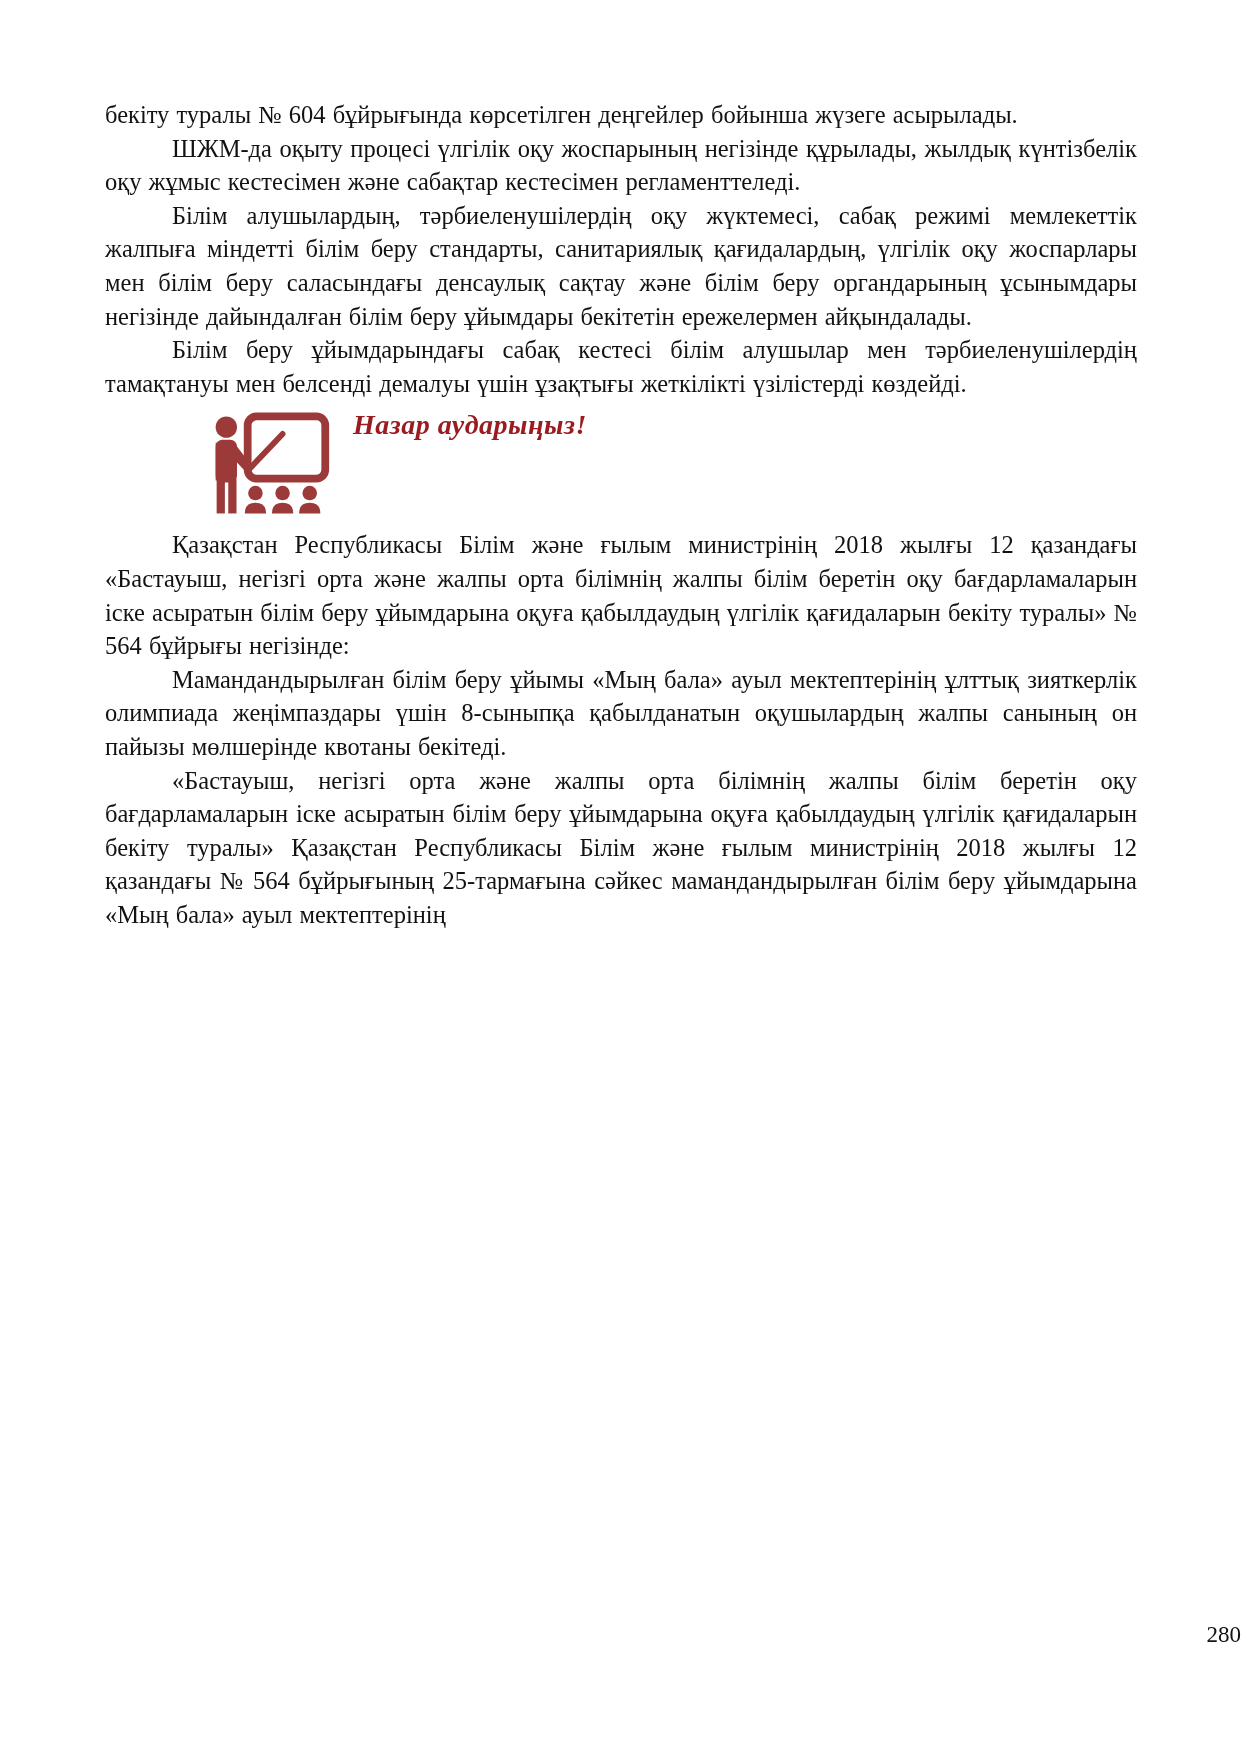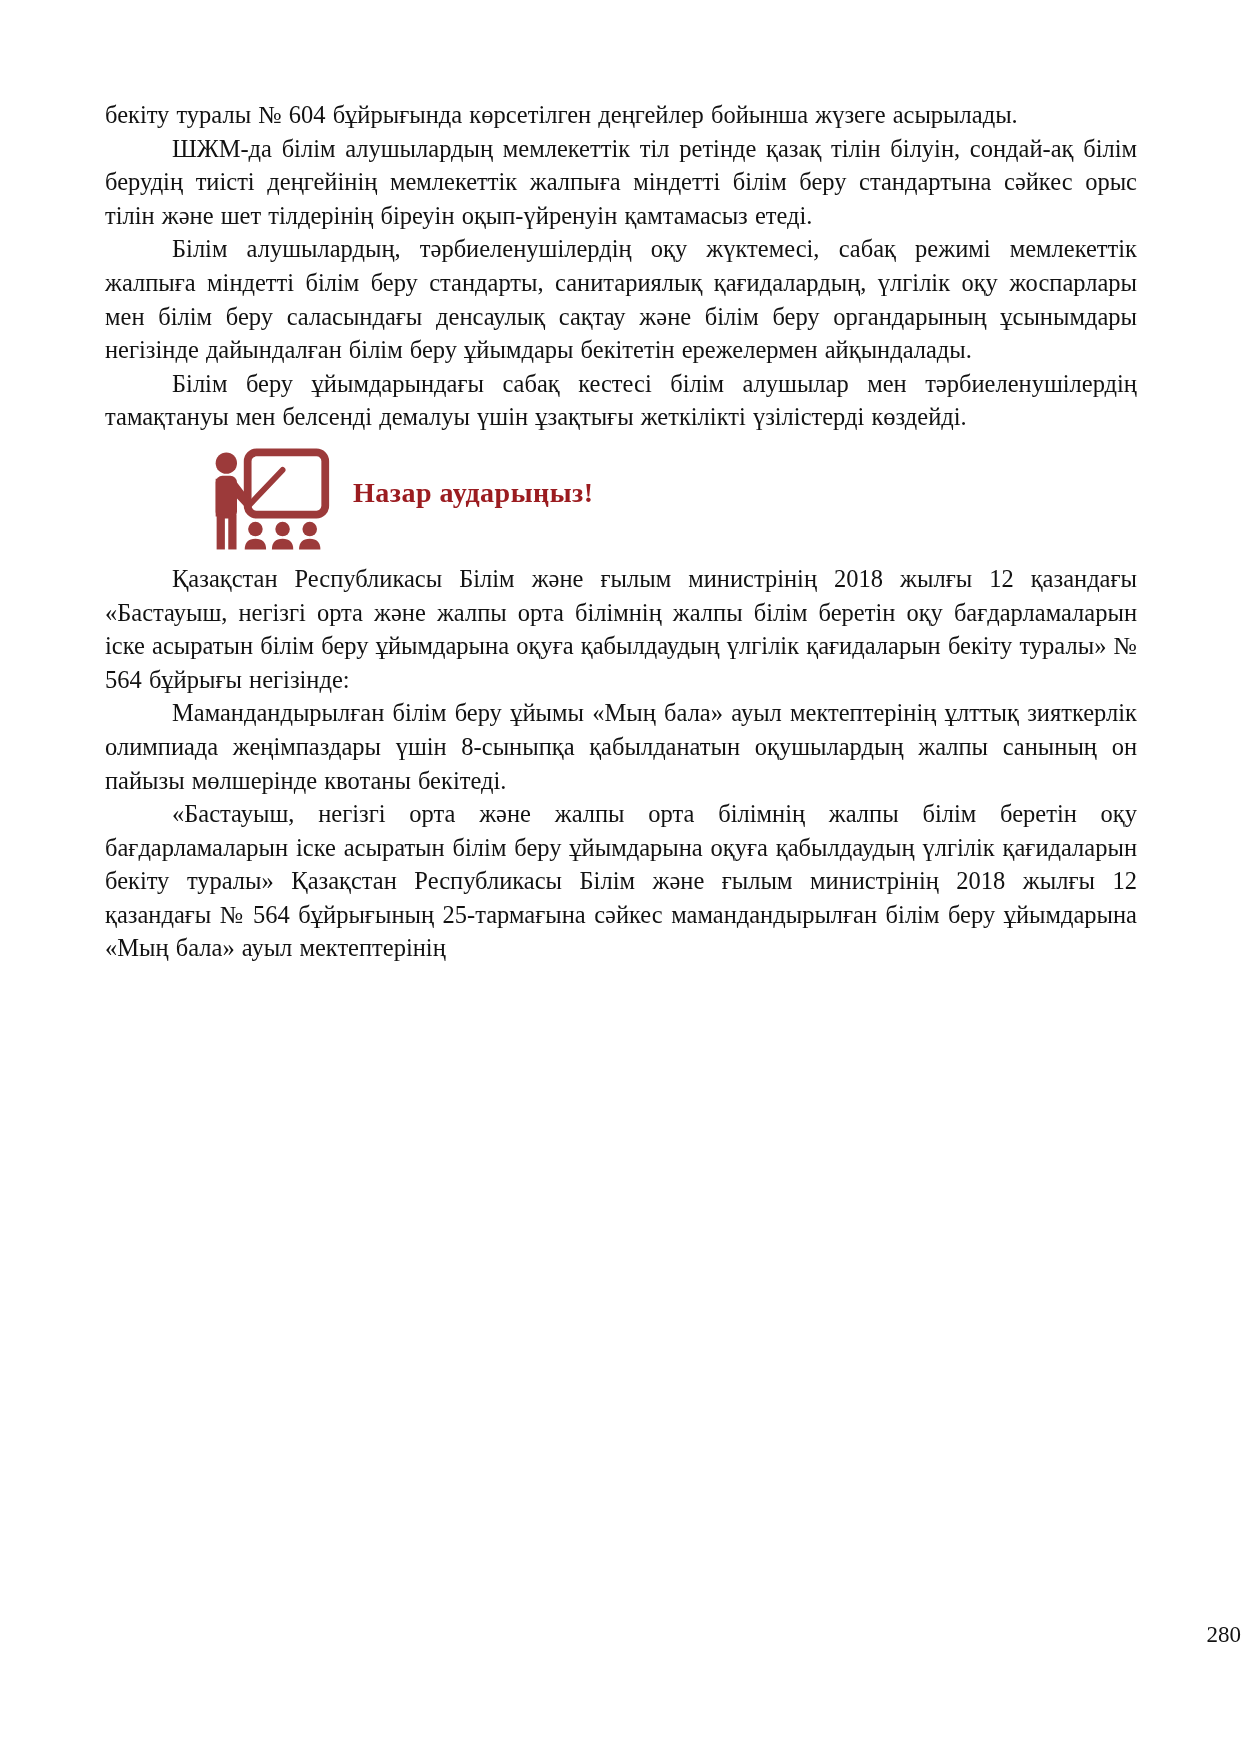--- a/index.html
+++ b/index.html
@@ -27,23 +27,24 @@
     line-height: 33.6px;
     text-align: justify;
     color: #121212;
     word-spacing: 1px;
   }
   .para.indent {
     text-indent: 67px;
   }
   .attention {
     display: flex;
-    align-items: center;
+    align-items: flex-start;
     margin: 10px 0 6px 100px;
     height: 112px;
+    font-style: italic;
   }
   .att-icon {
     display: inline-block;
     width: 128px;
     height: 108px;
     flex: 0 0 auto;
   }
   .att-icon svg {
     width: 100%;
     height: 100%;
@@ -68,21 +69,21 @@
   }
 </style>
 </head>
 <body>
 
 <div class="page" style="background: rgb(255, 255, 255);">
   <div class="content">
 
     <div>
         <p class="para">бекіту туралы № 604 бұйрығында көрсетілген деңгейлер бойынша жүзеге асырылады.</p>
-        <p class="para indent">ШЖМ-да білім алушылардың мемлекеттік тіл ретінде қазақ тілін білуін, сондай-ақ білім берудің тиісті деңгейінің мемлекеттік жалпыға міндетті білім беру стандартына сәйкес орыс тілін және шет тілдерінің біреуін оқып-үйренуін қамтамасыз етеді.</p>
+        <p class="para indent">ШЖМ-да оқыту процесі үлгілік оқу жоспарының негізінде құрылады, жылдық күнтізбелік оқу жұмыс кестесімен және сабақтар кестесімен регламенттеледі.</p>
         <p class="para indent">Білім алушылардың, тәрбиеленушілердің оқу жүктемесі, сабақ режимі мемлекеттік жалпыға міндетті білім беру стандарты, санитариялық қағидалардың, үлгілік оқу жоспарлары мен білім беру саласындағы денсаулық сақтау және білім беру органдарының ұсынымдары негізінде дайындалған білім беру ұйымдары бекітетін ережелермен айқындалады.</p>
         <p class="para indent">Білім беру ұйымдарындағы сабақ кестесі білім алушылар мен тәрбиеленушілердің тамақтануы мен белсенді демалуы үшін ұзақтығы жеткілікті үзілістерді көздейді.</p>
       </div>
 
     <div class="attention">
       <span class="att-icon" style="color: rgb(156, 58, 58);">
         <svg viewBox="0 0 132 110" xmlns="http://www.w3.org/2000/svg" aria-hidden="true">
 
           <rect x="44" y="6" width="80" height="64" rx="9" fill="none" stroke="currentColor" stroke-width="8"></rect>
 

